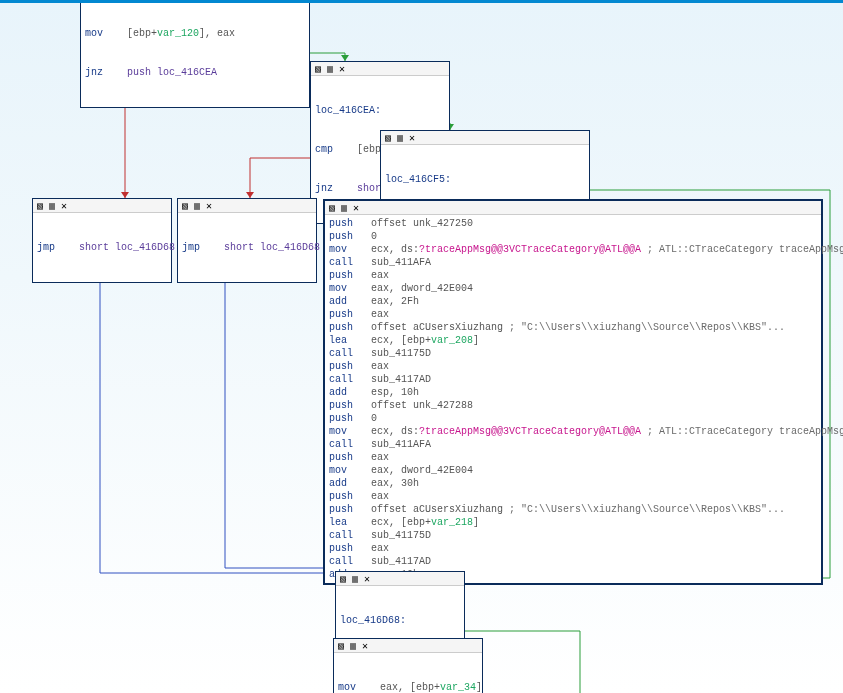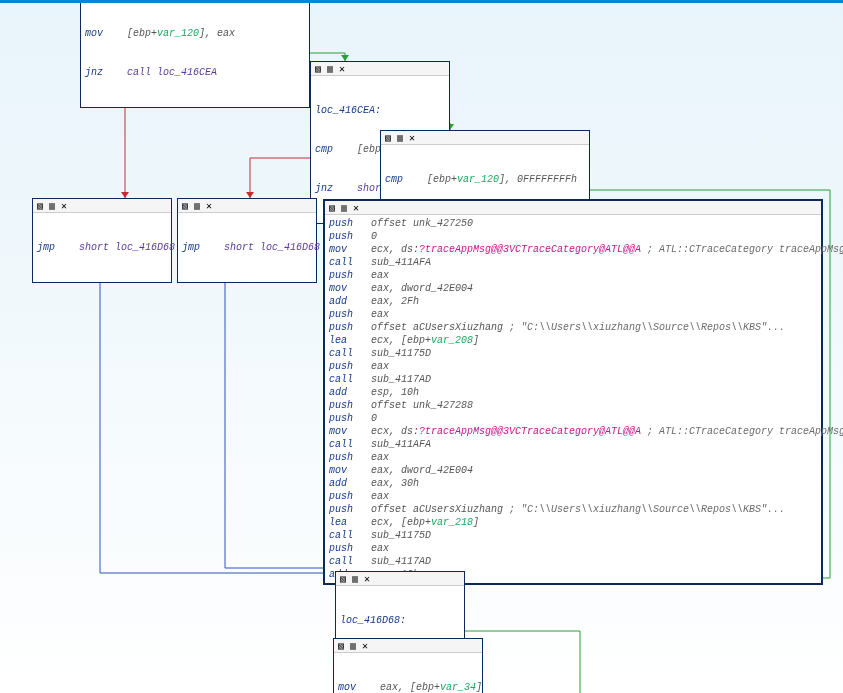--- a/index.html
+++ b/index.html
@@ -25,21 +25,21 @@
     height: 14px;
     background: #f5f5f5;
     border-bottom: 1px solid #ccc;
     display: flex;
     align-items: center;
     padding: 0 2px;
     gap: 2px;
   }
   .node-header .ico { width: 10px; height: 10px; display:inline-flex; align-items:center; justify-content:center; }
   .node-body { padding: 2px 4px; white-space: pre; line-height: 13px; }
-  .asm-line { display: block; font-style: italic; }
+  .asm-line { display: block; }
   .mnem { color: #173a88; display:inline-block; min-width: 42px; }
   .label { color: #173a88; text-align: center; }
   .var { color: #1ca660; }
   .addr { color: #5a3c9a; font-weight: 500;}
   .sym { color: #c7158d; }
   .cmt { color: #6a6a6a; }
   .punct { color: #555; }
   svg.edges { position:absolute; top:0; left:0; z-index:1; pointer-events:none; }
   .arrow-down { position:absolute; width:0;height:0;border-left:4px solid transparent;border-right:4px solid transparent; z-index:5;}
   .arrow-down.red{border-top:6px solid #c03030;}
@@ -86,21 +86,21 @@
 <div class="arrow-down blue" style="left:384px; top:562px;"></div>
 <div class="arrow-down blue" style="left:396px; top:562px;"></div>
 <div class="arrow-down green" style="left:411px; top:562px;"></div>
 <div class="arrow-down red" style="left:376px; top:629px;"></div>
 <div class="arrow-down red" style="left:366px; top:687px;"></div>
 <div class="arrow-down green" style="left:426px; top:687px;"></div>
 
 <div class="node" style="left:80px; top:-5px; width:230px;">
   <div class="node-body">
     <span class="asm-line"><span class="mnem">mov</span><span class="punct">[ebp+</span><span class="var">var_120</span><span class="punct">], eax</span></span>
-    <span class="asm-line"><span class="mnem">jnz</span><span class="addr">call loc_416CEA</span></span>
+    <span class="asm-line"><span class="mnem">jnz</span><span class="addr">push loc_416CEA</span></span>
   </div>
 </div>
 
 <div class="node" style="left:310px; top:58px; width:140px;">
   <div class="node-header">
     <span class="ico">▧</span>
     <span class="ico">▥</span>
     <span class="ico">✕</span>
   </div>
   <div class="node-body">
@@ -110,20 +110,21 @@
   </div>
 </div>
 
 <div class="node" style="left:380px; top:127px; width:210px;">
   <div class="node-header">
     <span class="ico">▧</span>
     <span class="ico">▥</span>
     <span class="ico">✕</span>
   </div>
   <div class="node-body">
+    <span class="asm-line"><span class="label">loc_416CF5:</span></span>
     <span class="asm-line"><span class="mnem">cmp</span><span class="punct">[ebp+</span><span class="var">var_120</span><span class="punct">], 0FFFFFFFFh</span></span>
     <span class="asm-line"><span class="mnem">jnz</span><span class="addr">short loc_416D68</span></span>
   </div>
 </div>
 
 <div class="node" style="left:32px; top:195px; width:140px;">
   <div class="node-header">
     <span class="ico">▧</span>
     <span class="ico">▥</span>
     <span class="ico">✕</span>

